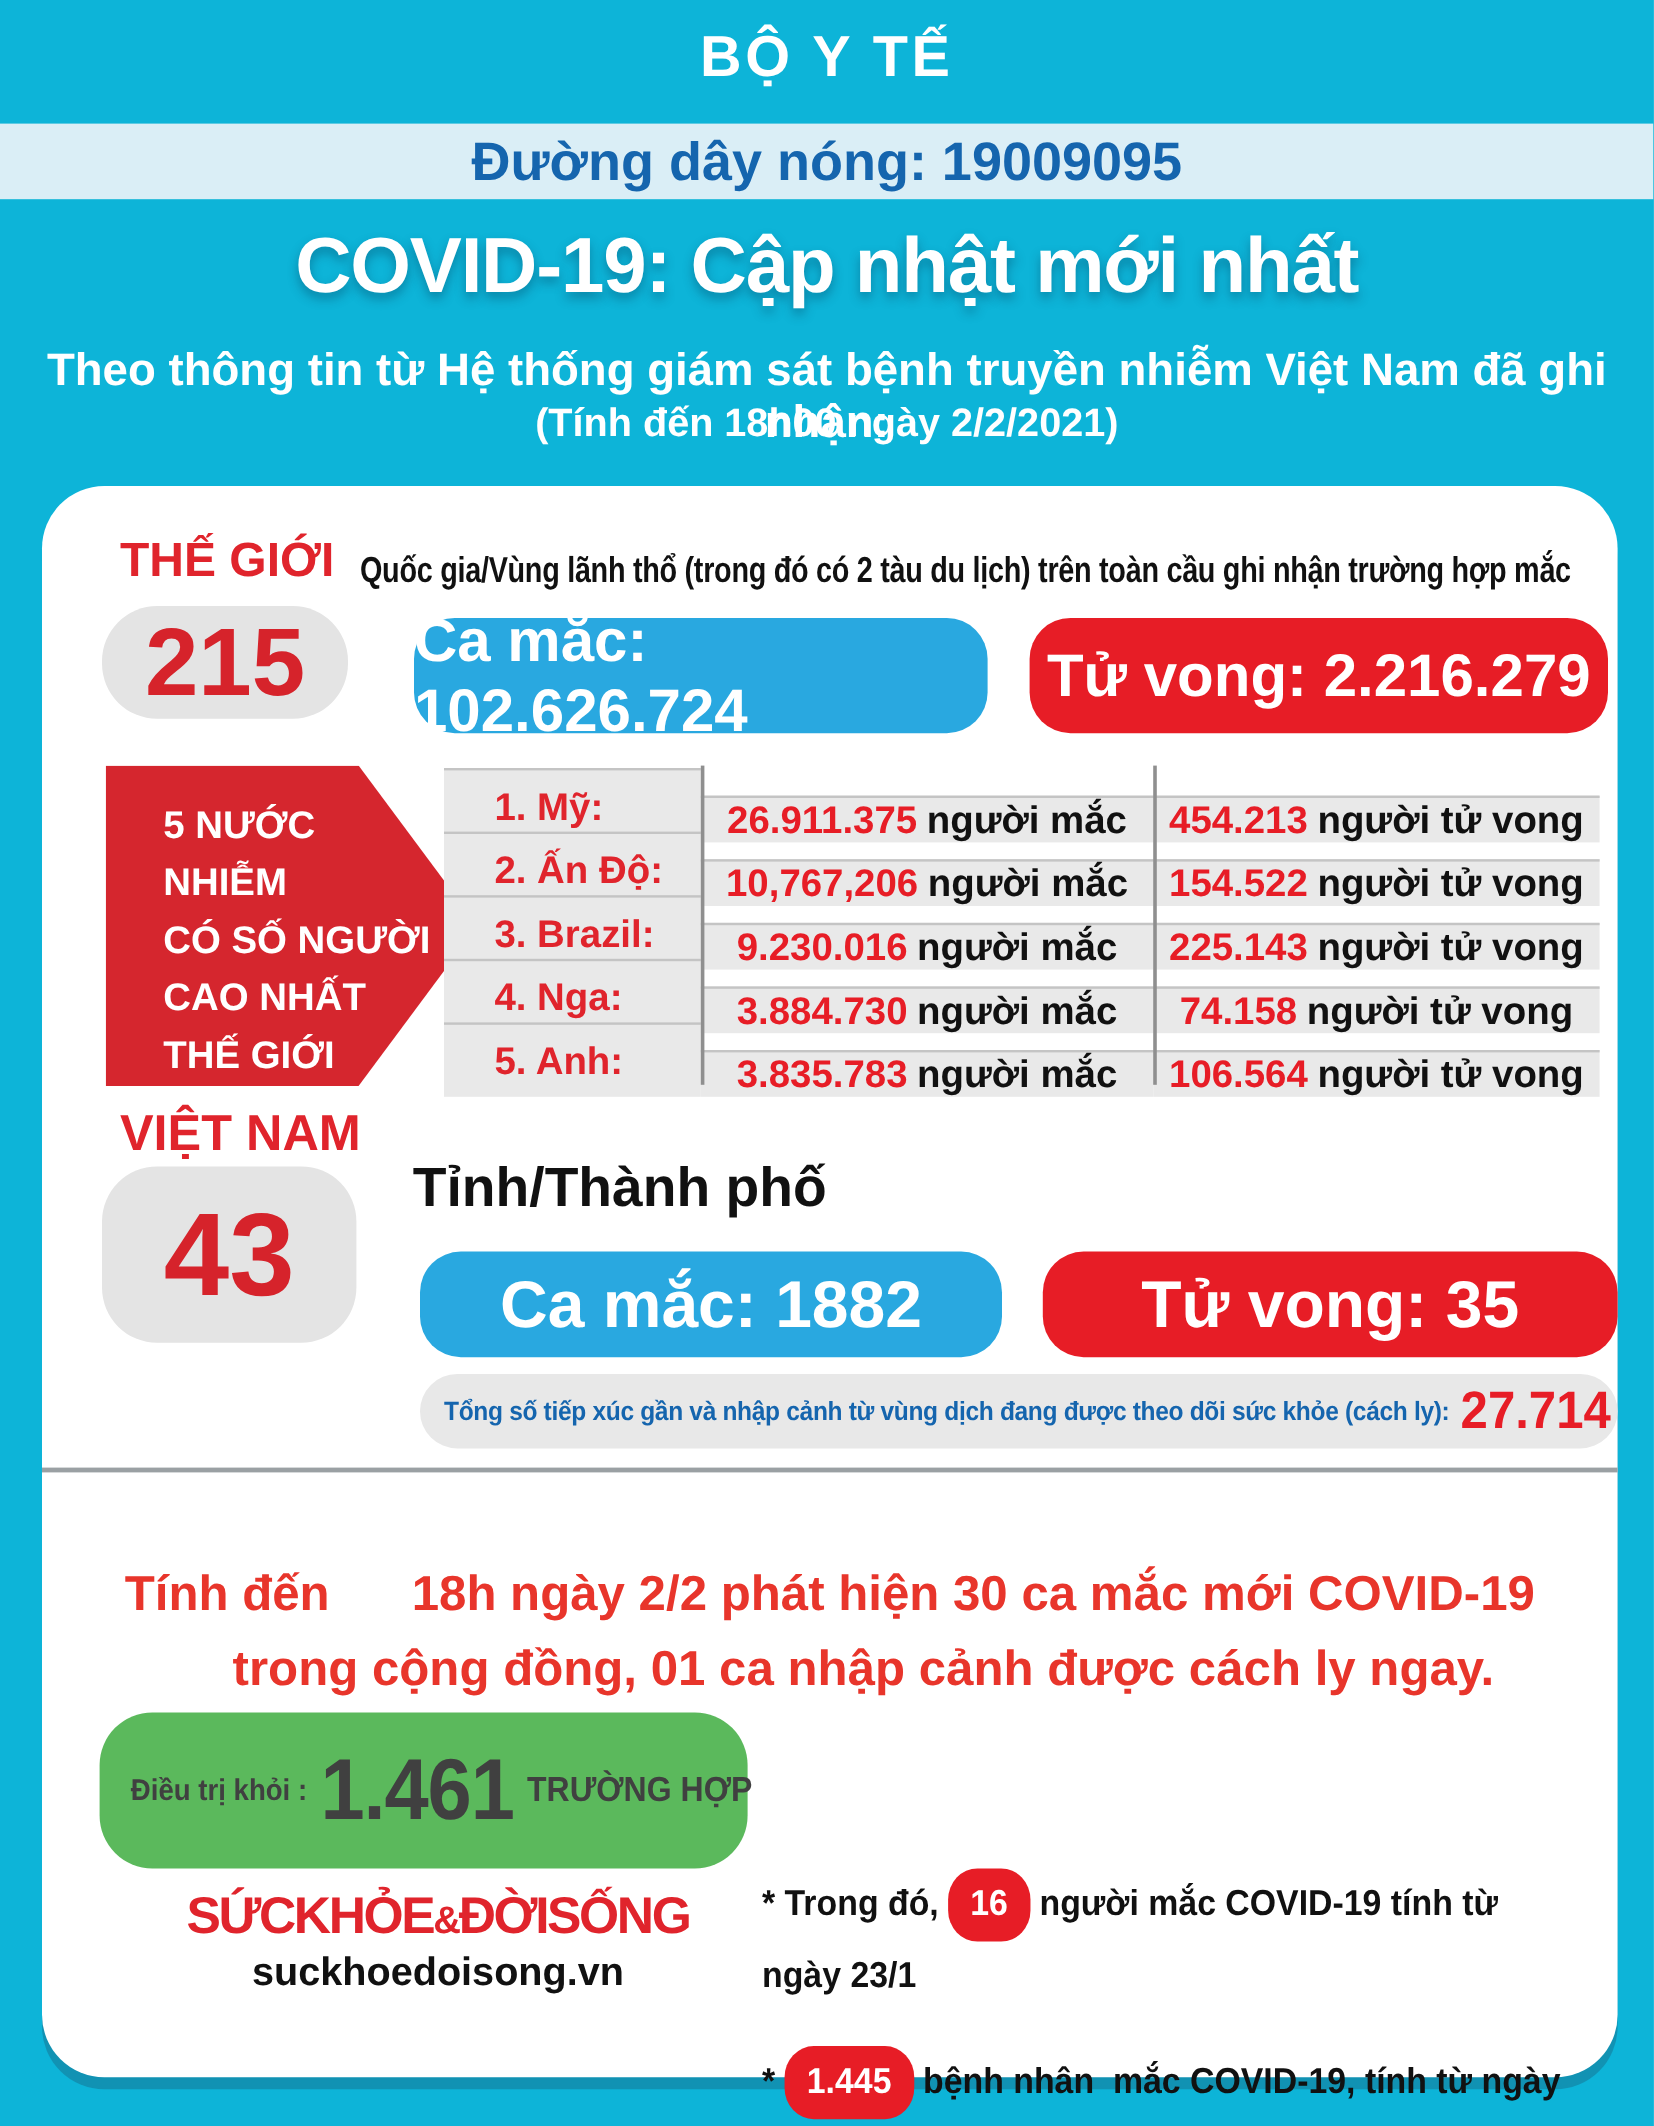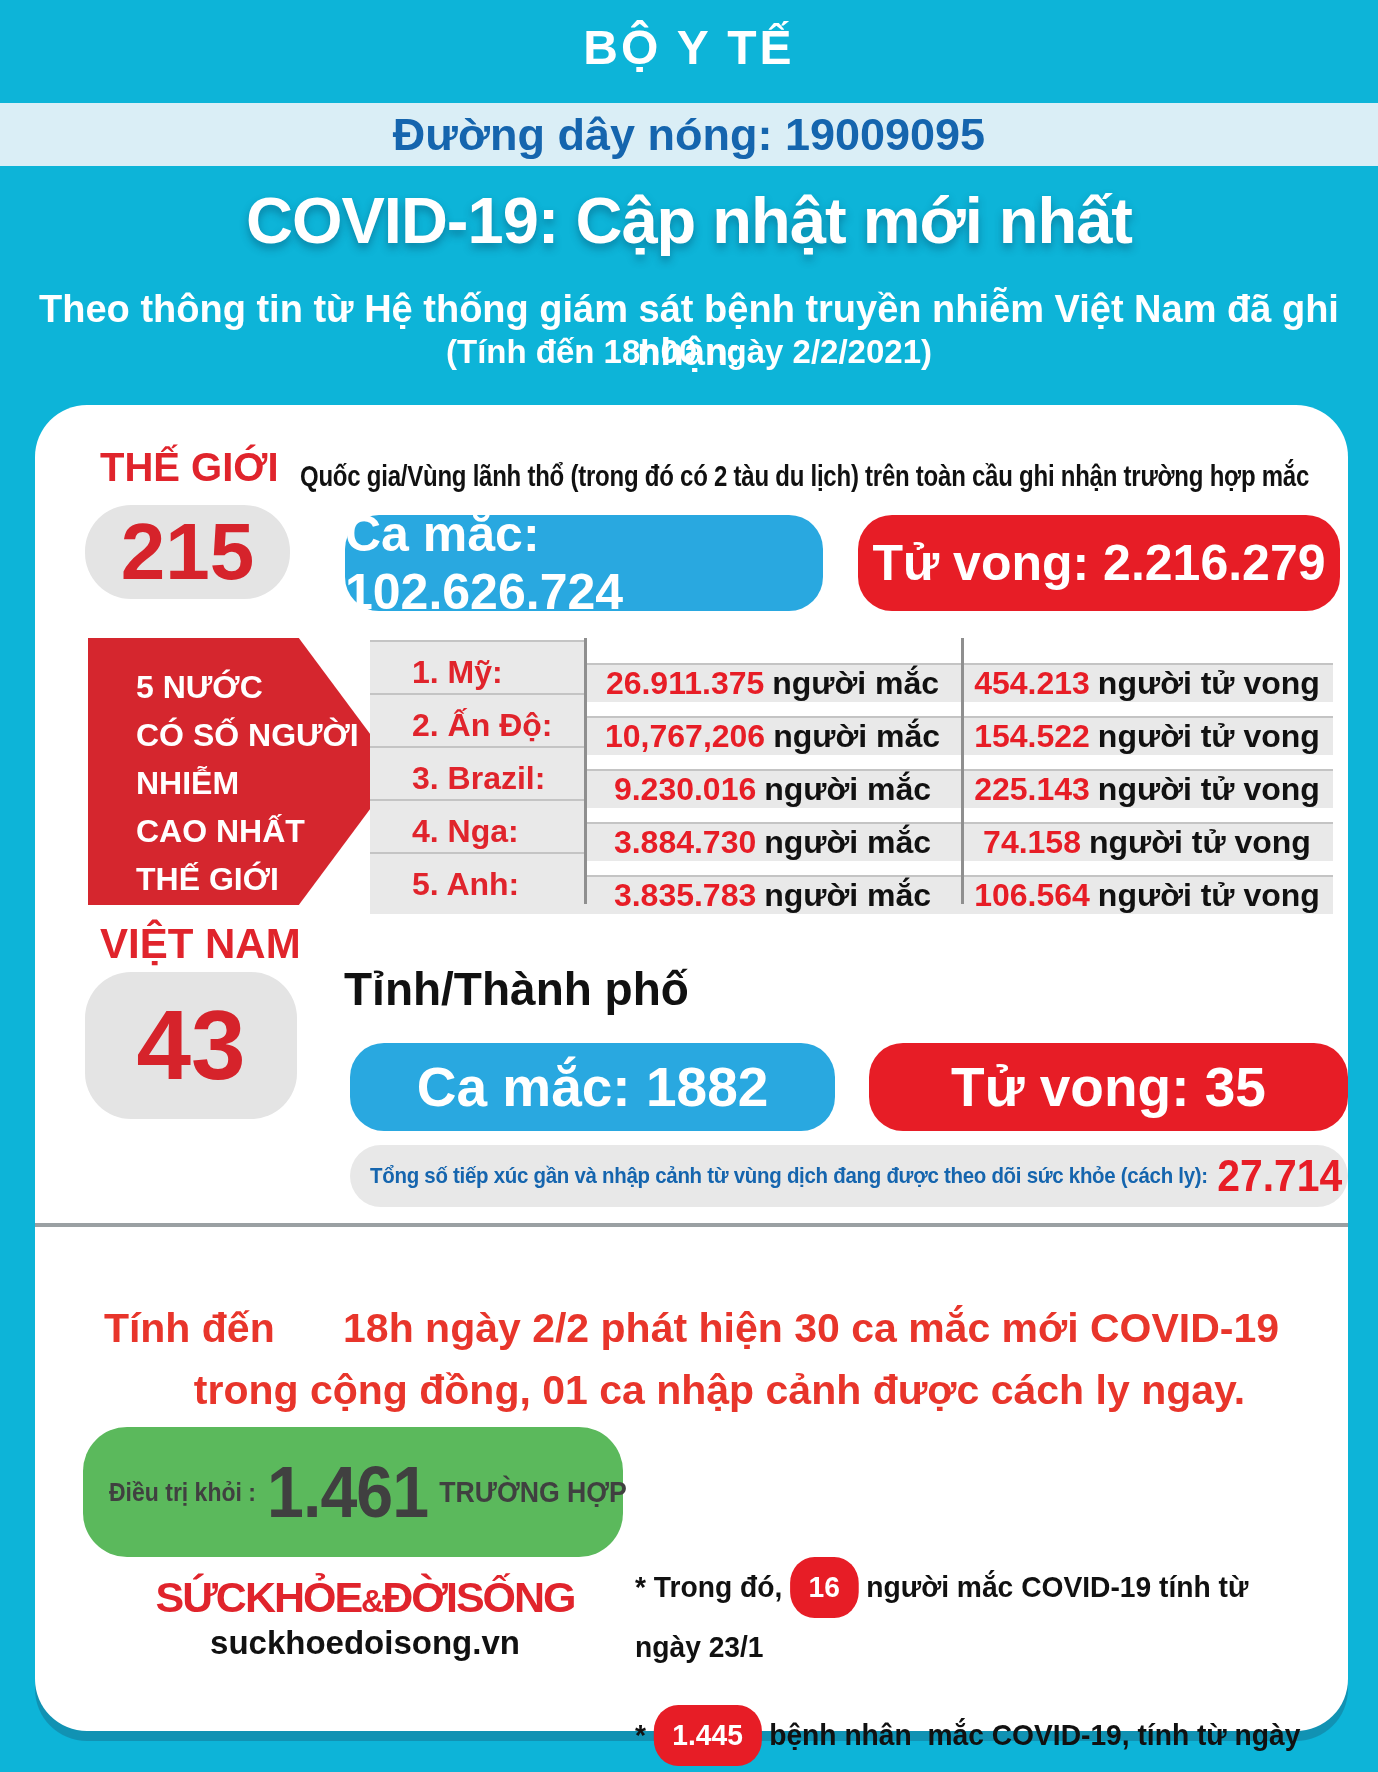--- a/index.html
+++ b/index.html
@@ -109,22 +109,22 @@
     </div>
     <div class="stat-pill blue world-cases">
       <span>Ca mắc: 102.626.724</span>
     </div>
     <div class="stat-pill red world-deaths">
       <span>Tử vong: 2.216.279</span>
     </div>
 
     <div class="arrow">
       <div>5 NƯỚC</div>
+      <div>NHIỄM</div>
       <div>CÓ SỐ NGƯỜI</div>
-      <div>NHIỄM</div>
       <div>CAO NHẤT</div>
       <div>THẾ GIỚI</div>
     </div>
     <div class="t5rows">
       <div class="t5row">
         <div class="t5cell t5country">1. Mỹ:</div>
         <div class="t5cell t5mid">
             <span class="t5num">26.911.375</span>
             <span>người mắc</span>
           </div>

